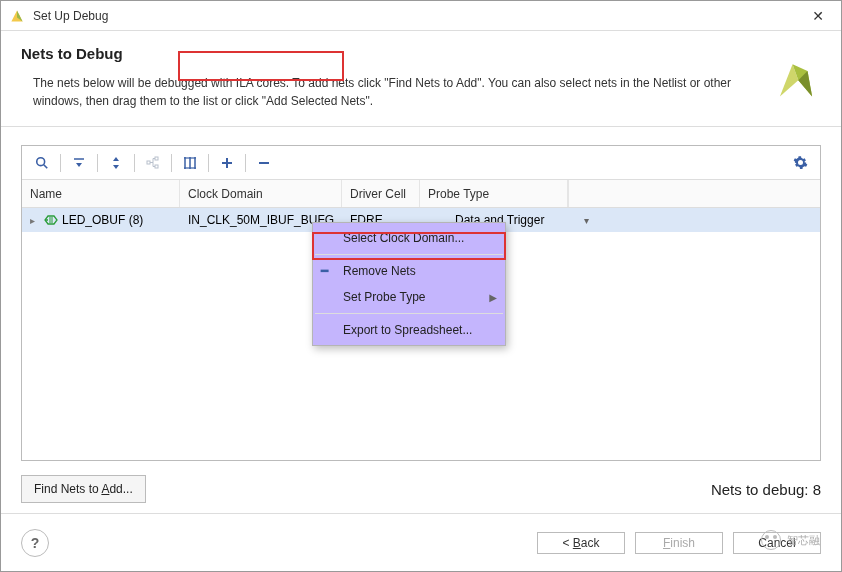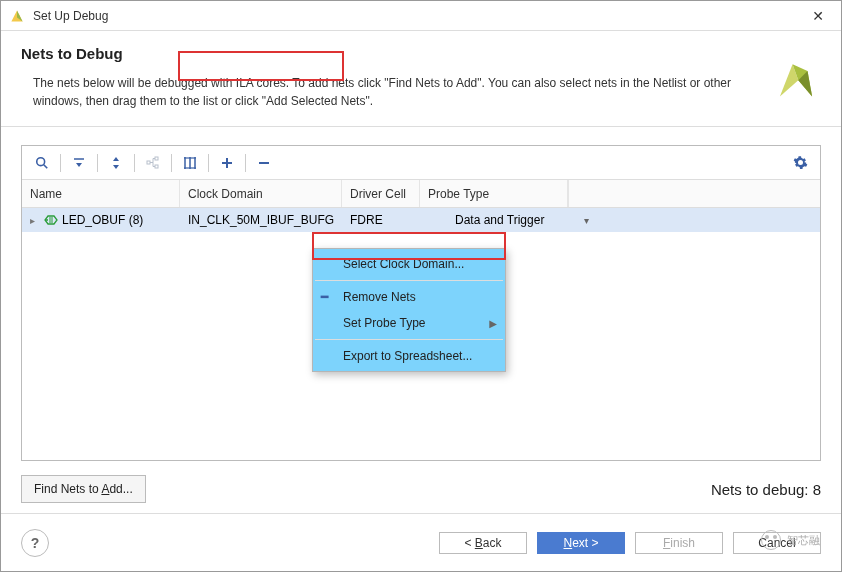--- a/index.html
+++ b/index.html
@@ -31,21 +31,21 @@
   .body-area { flex:1; position:relative; overflow:hidden;}
   .row { display:flex; height:24px; font-size:12px; align-items:center; background:#dbe7f7;}
   .row .cell { padding:0 8px; display:flex; align-items:center; height:100%; overflow:hidden; white-space:nowrap;}
   .cell-name { width:158px; gap:4px;}
   .cell-clock { width:162px;}
   .cell-driver { width:78px;}
   .cell-probe { width:148px; position:relative;margin-left:27px;}
   .expander { color:#777; font-size:10px; width:10px; display:inline-block;}
   .neticon { width:14px; height:12px; display:inline-block;}
   .dd-chevron { position:absolute; right:6px; color:#666; font-size:10px;}
-  .ctxmenu { position:absolute; top:40px; left:290px; width:194px; background:#7dd3fc; border:1px solid #b5b5b5; box-shadow:2px 3px 8px rgba(0,0,0,0.25); font-size:12px; z-index:20; padding:2px 0;}
+  .ctxmenu { position:absolute; top:14px; left:290px; width:194px; background:#c4b5fd; border:1px solid #b5b5b5; box-shadow:2px 3px 8px rgba(0,0,0,0.25); font-size:12px; z-index:20; padding:2px 0;}
   .ctxmenu .mitem { height:26px; display:flex; align-items:center; padding:0 12px 0 30px; color:#222; cursor:pointer; position:relative;}
   .ctxmenu .mdiv { height:1px; background:#ddd; margin:3px 2px;}
   .ctxmenu .micon { position:absolute; left:8px; width:14px; color:#3a5fa5; font-weight:bold;}
   .ctxmenu .arrow { position:absolute; right:8px; color:#666; font-size:10px;}
   .below-grid { display:flex; justify-content:space-between; align-items:center; margin-top:14px;}
   .find-btn { border:1px solid #bbb; background:#f5f5f5; font-size:12px; padding:6px 12px; cursor:pointer; color:#222;}
   .find-btn .underline { text-decoration:underline;}
   .debug-count { font-size:15px; color:#222;}
   .footer { border-top:1px solid #ddd; height:58px; display:flex; align-items:center; padding:0 20px; gap:10px;}
   .help-btn { width:28px; height:28px; border:1px solid #bbb; border-radius:50%; display:flex; align-items:center; justify-content:center; font-size:14px; font-weight:bold; color:#666; cursor:pointer; background:#fff;}
@@ -213,23 +213,20 @@
       <span class="debug-count">Nets to debug: 8</span>
     </div>
   </div>
 
   <div class="footer">
     <div class="help-btn">?</div>
     <div class="spacer"></div>
     <button class="wbtn">
       <span>&lt; </span><span class="underline">B</span><span>ack</span>
     </button>
-    <button class="wbtn primary">
-      <span class="underline">N</span><span>ext &gt;</span>
-    </button>
     <button class="wbtn disabled">
       <span class="underline">F</span><span>inish</span>
     </button>
     <button class="wbtn">Cancel</button>
   </div>
 
   <div class="watermark">
     <span class="circ"></span>
     <span>智芯融</span>
   </div>

